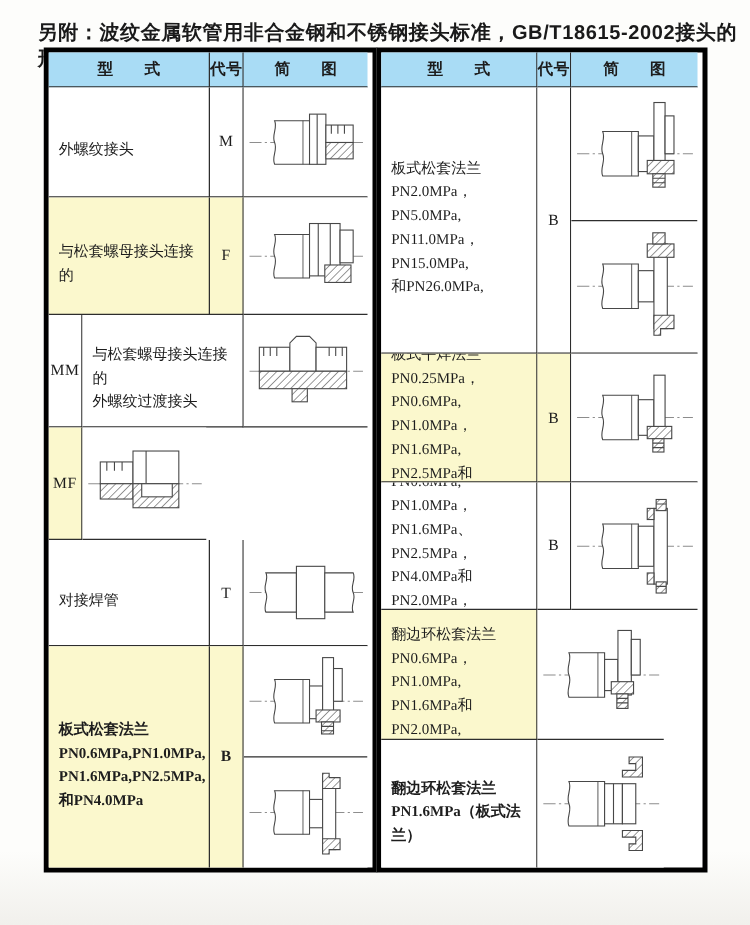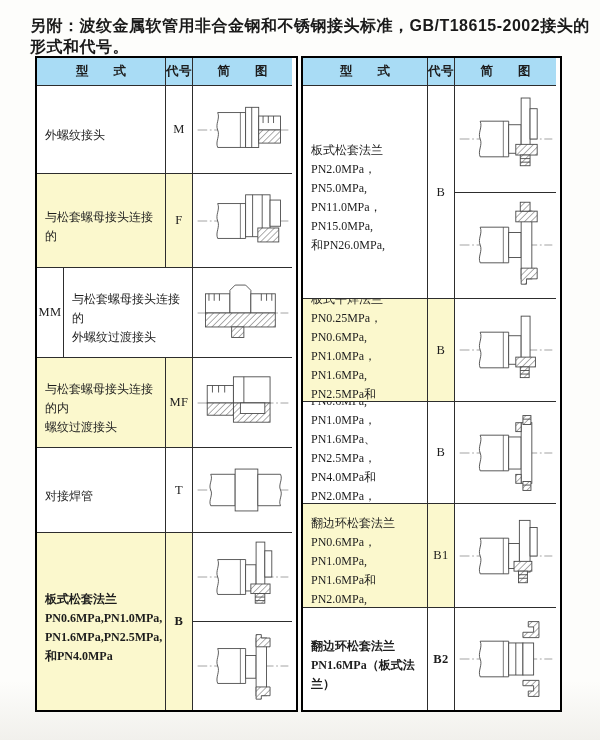--- a/index.html
+++ b/index.html
@@ -8,22 +8,22 @@
     background:linear-gradient(180deg,#fdfdfb 0%,#fdfdfb 92%,#f1f0ec 100%);
     font-family:"Liberation Serif","DejaVu Serif",serif;
     color:#1d1d1d;
   }
   .title{
     position:absolute;left:30px;top:16px;width:560px;
     font-family:"Liberation Sans","DejaVu Sans",sans-serif;
     font-weight:bold;font-size:16px;letter-spacing:0.5px;color:#1a1a1a;
   }
   .tbl{
-    position:absolute;top:56px;
-    border:2px solid #000000;background:#fff;
+    position:absolute;top:38px;
+    border:4px solid #000000;background:#fff;
   }
   .tbl-left{left:35px;width:259px;}
   .tbl-right{left:301px;width:257px;}
   .trow{display:flex;width:100%;box-sizing:border-box;}
   .cell{
     box-sizing:border-box;border-right:1px solid #2d2d2d;border-bottom:1px solid #2d2d2d;
     display:flex;align-items:center;overflow:hidden;background:#fff;
   }
   .cell:last-child{border-right:none;}
   .trow:last-child .cell{border-bottom:none;font-weight:bold;}
@@ -123,22 +123,20 @@
         <line class="ln" x1="76" y1="14" x2="76" y2="22"></line>
           <line class="ln" x1="82" y1="14" x2="82" y2="22"></line>
           <line class="ln" x1="88" y1="14" x2="88" y2="22"></line>
         <rect class="ht" x="12" y="36" width="80" height="16"></rect>
         <rect class="ht" x="42" y="52" width="14" height="12"></rect>
       </svg>
     </div>
   </div>
 
   <div class="trow" style="height:90px">
-    <div class="cell c-type hl">与松套螺母接头连接的内
-螺纹过渡接头</div>
     <div class="cell c-code hl">MF</div>
     <div class="cell c-diag">
       <svg class="diag" width="96" height="70" viewBox="0 0 110 72">
         <line class="cl" x1="3" y1="36" x2="107" y2="36"></line>
         <rect class="wh" x="14" y="16" width="30" height="20"></rect>
         <line class="ln" x1="20" y1="16" x2="20" y2="24"></line>
           <line class="ln" x1="27" y1="16" x2="27" y2="24"></line>
           <line class="ln" x1="34" y1="16" x2="34" y2="24"></line>
         <rect class="wh" x="44" y="6" width="42" height="30"></rect>
         <line class="ln" x1="56" y1="6" x2="56" y2="36"></line>
@@ -291,42 +289,40 @@
           <rect class="ht" x="66" y="60" width="6" height="10"></rect>
         </g>
       </svg>
     </div>
   </div>
 
   <div class="trow" style="height:104px">
     <div class="cell c-type hl">翻边环松套法兰
 PN0.6MPa，PN1.0MPa,
 PN1.6MPa和PN2.0MPa,</div>
-    <div class="cell c-code hl">B1</div>
     <div class="cell c-diag">
       <svg class="diag" width="98" height="88" viewBox="0 0 110 88">
         <line class="cl" x1="3" y1="44" x2="107" y2="44"></line>
         <g transform="translate(0,8)">
           <use href="#ghose"></use>
           <rect class="wh" x="58" y="22" width="12" height="28"></rect>
           <rect class="wh" x="70" y="-4" width="12" height="58"></rect>
           <rect class="wh" x="82" y="4" width="8" height="32"></rect>
           <rect class="ht" x="64" y="42" width="20" height="11"></rect>
           <rect class="ht" x="69" y="53" width="10" height="13"></rect>
           <line class="ln" x1="69" y1="57" x2="79" y2="57"></line>
             <line class="ln" x1="69" y1="61" x2="79" y2="61"></line>
         </g>
       </svg>
     </div>
   </div>
 
   <div class="trow" style="height:102px">
     <div class="cell c-type">翻边环松套法兰
 PN1.6MPa（板式法兰）</div>
-    <div class="cell c-code">B2</div>
     <div class="cell c-diag">
       <svg class="diag" width="98" height="86" viewBox="0 0 110 86">
         <line class="cl" x1="3" y1="43" x2="107" y2="43"></line>
         <g transform="translate(0,7)">
           <use href="#ghose"></use>
           <rect class="wh" x="58" y="18" width="16" height="36"></rect>
           <line class="ln" x1="66" y1="18" x2="66" y2="54"></line>
           <path class="ht" d="M74,12 L92,12 L92,-6 L80,-6 L80,0 L86,0 L86,6 L74,6 Z"></path>
           <path class="ht" d="M74,60 L92,60 L92,78 L80,78 L80,72 L86,72 L86,66 L74,66 Z"></path>
           <rect class="wh" x="74" y="18" width="12" height="36"></rect>

